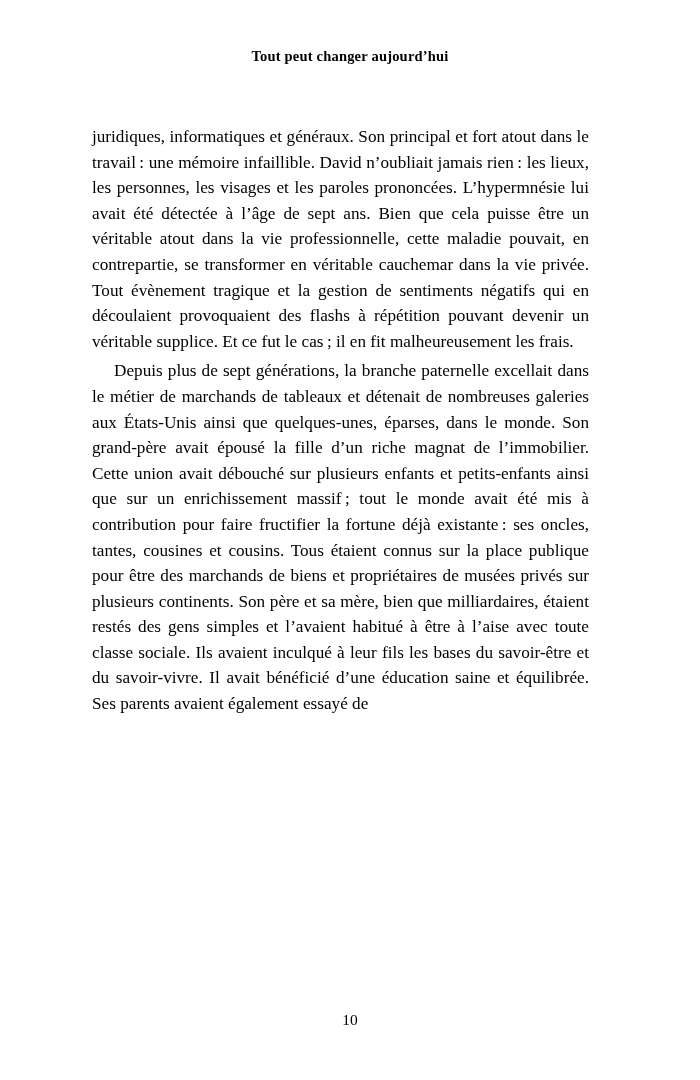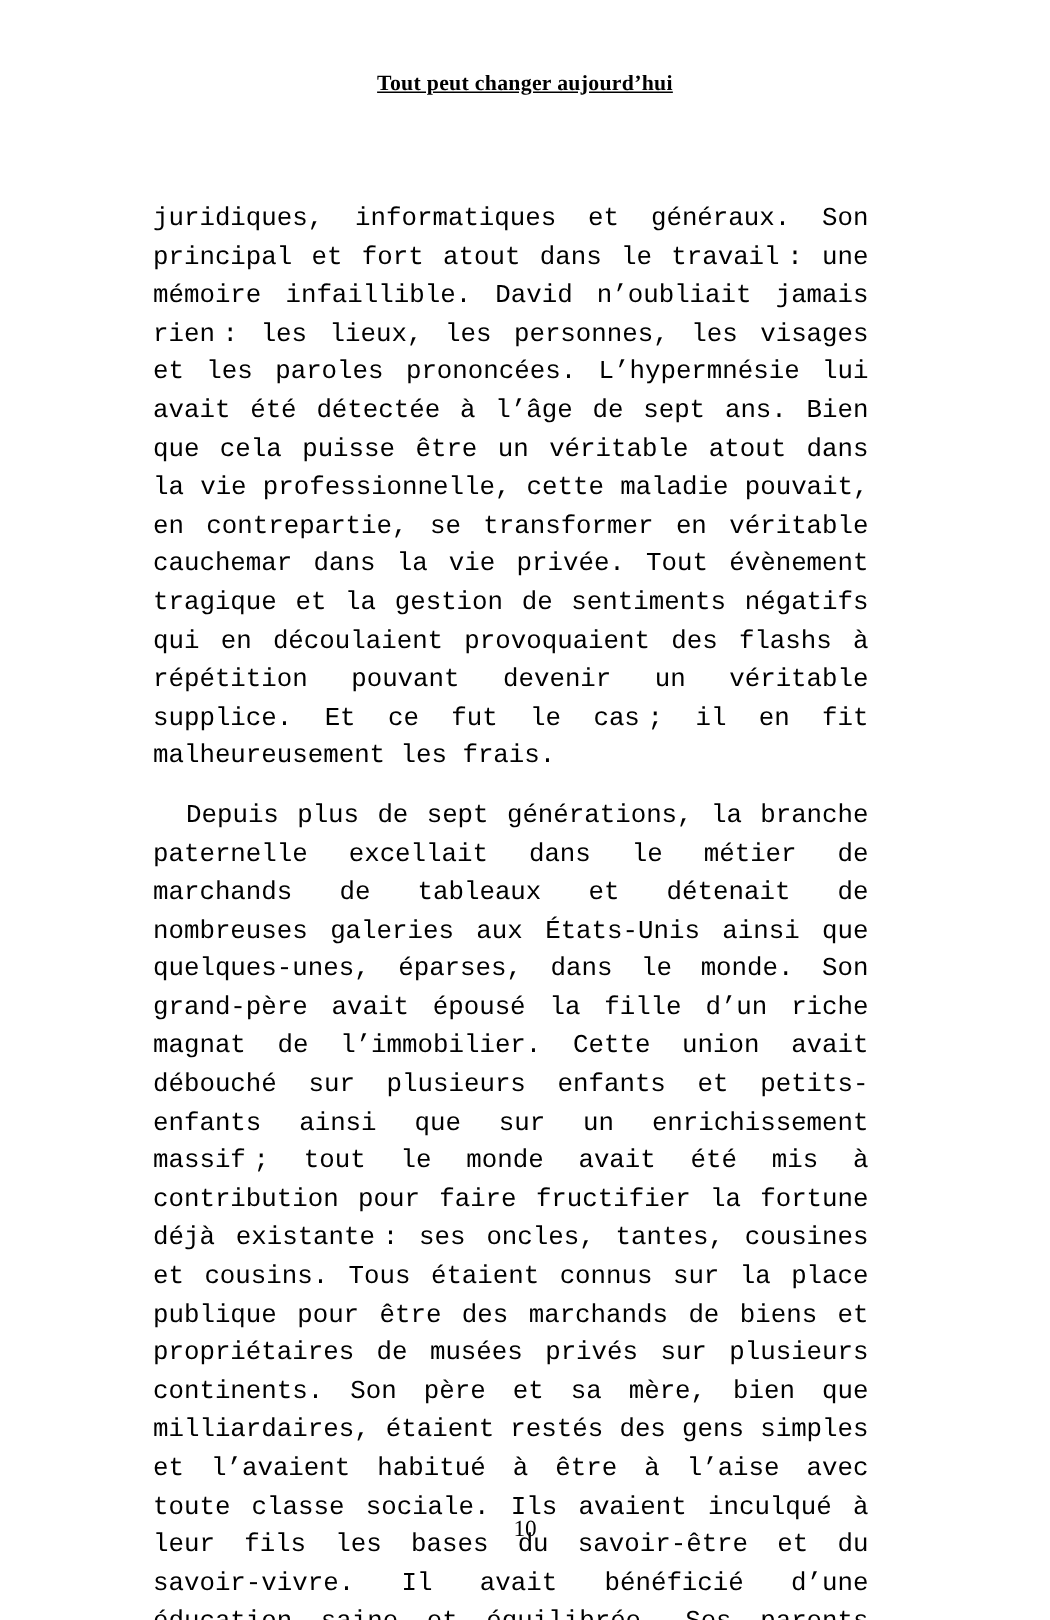--- a/index.html
+++ b/index.html
@@ -25,36 +25,34 @@
   }
   .running-head {
     position: absolute;
     top: 48px;
     left: 0;
     width: 700px;
     text-align: center;
     font-size: 14.5px;
     font-weight: bold;
     letter-spacing: 0.2px;
-    text-decoration: underline;
   }
   .body-text {
     position: absolute;
     top: 120px;
     left: 88px;
     width: 505px;
     font-size: 17.2px;
     line-height: 25.6px;
     text-align: justify;
     text-justify: inter-word;
   }
   .body-text p {
-    margin: 14px;
+    margin: 4px;
     text-indent: 0;
-    font-family: Liberation Mono, monospace;
   }
   .body-text p.indent {
     text-indent: 22px;
   }
   .folio {
     position: absolute;
     top: 1000px;
     left: 0;
     width: 700px;
     text-align: center;

